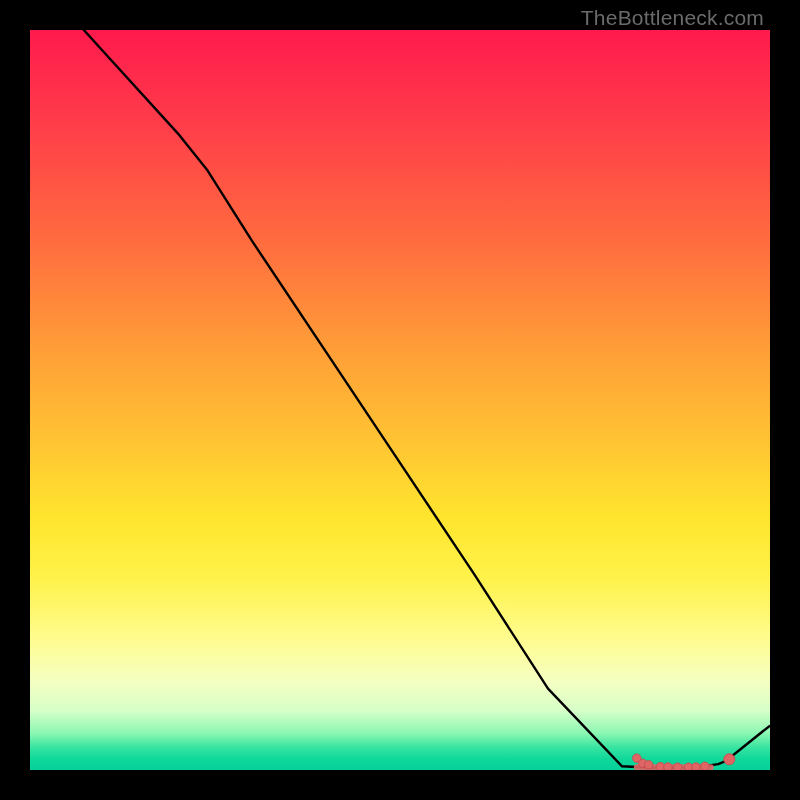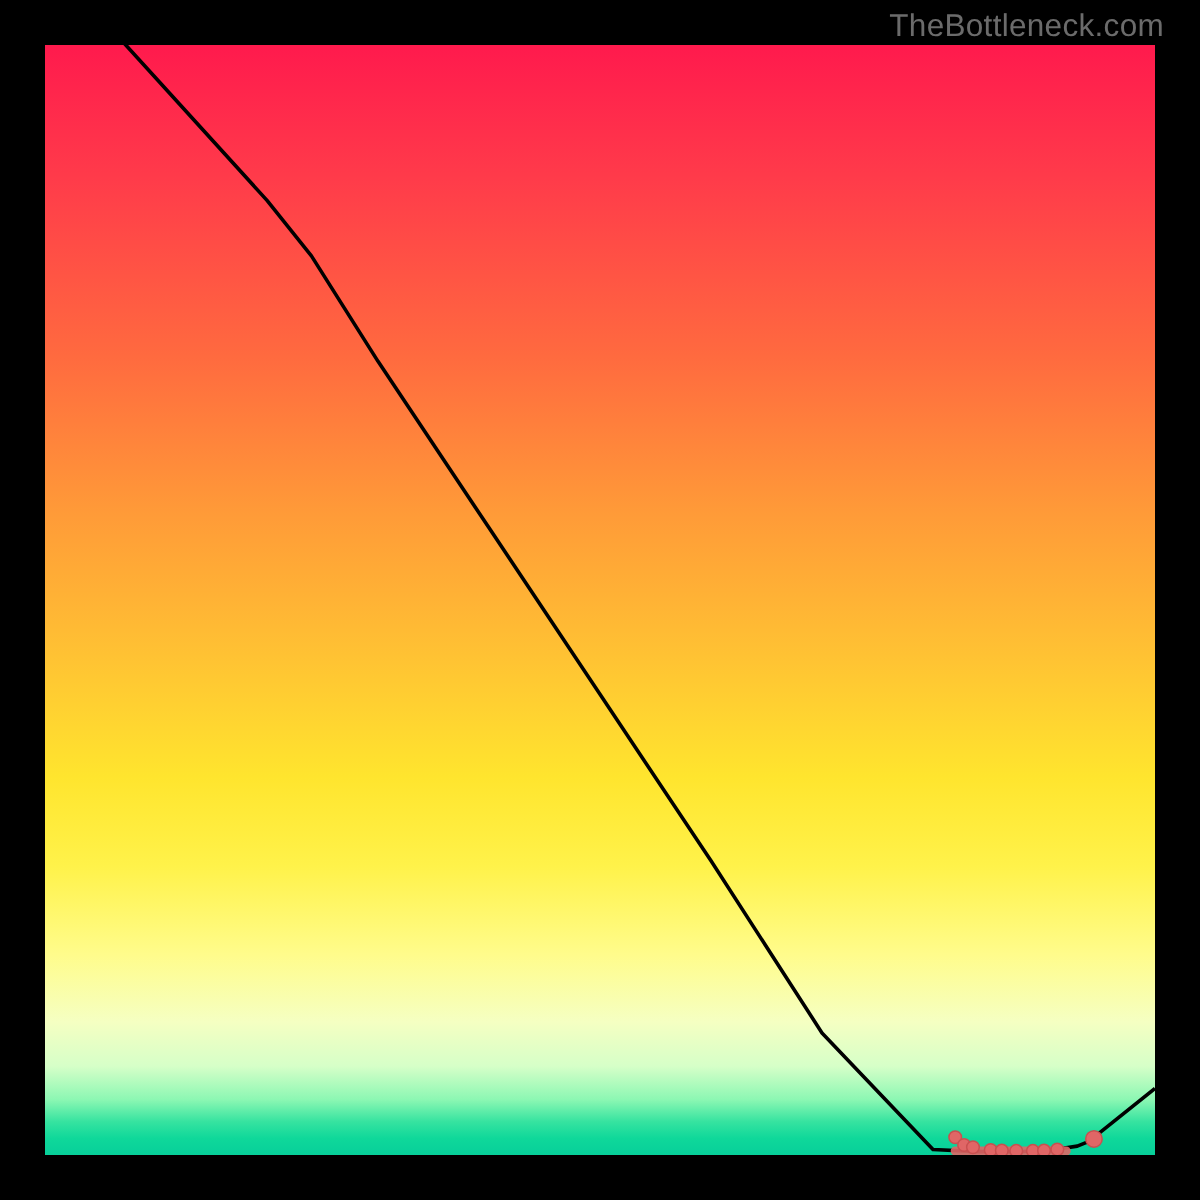--- a/index.html
+++ b/index.html
@@ -38,21 +38,21 @@
       #d6ffc8 92%,
       #8cf7b3 95%,
       #36e3a0 97%,
       #0fd89a 98.5%,
       #07cf9a 100%
     );
   }
   .watermark {
     position: absolute;
     top: 6px;
-    right: 24px;
+    right: 36px;
     color: #6b6b6b;
     font-size: 21px;
     font-weight: 500;
     letter-spacing: 0.2px;
   }
   svg.overlay {
     position: absolute;
     left: 0;
     top: 0;
     width: 740px;

